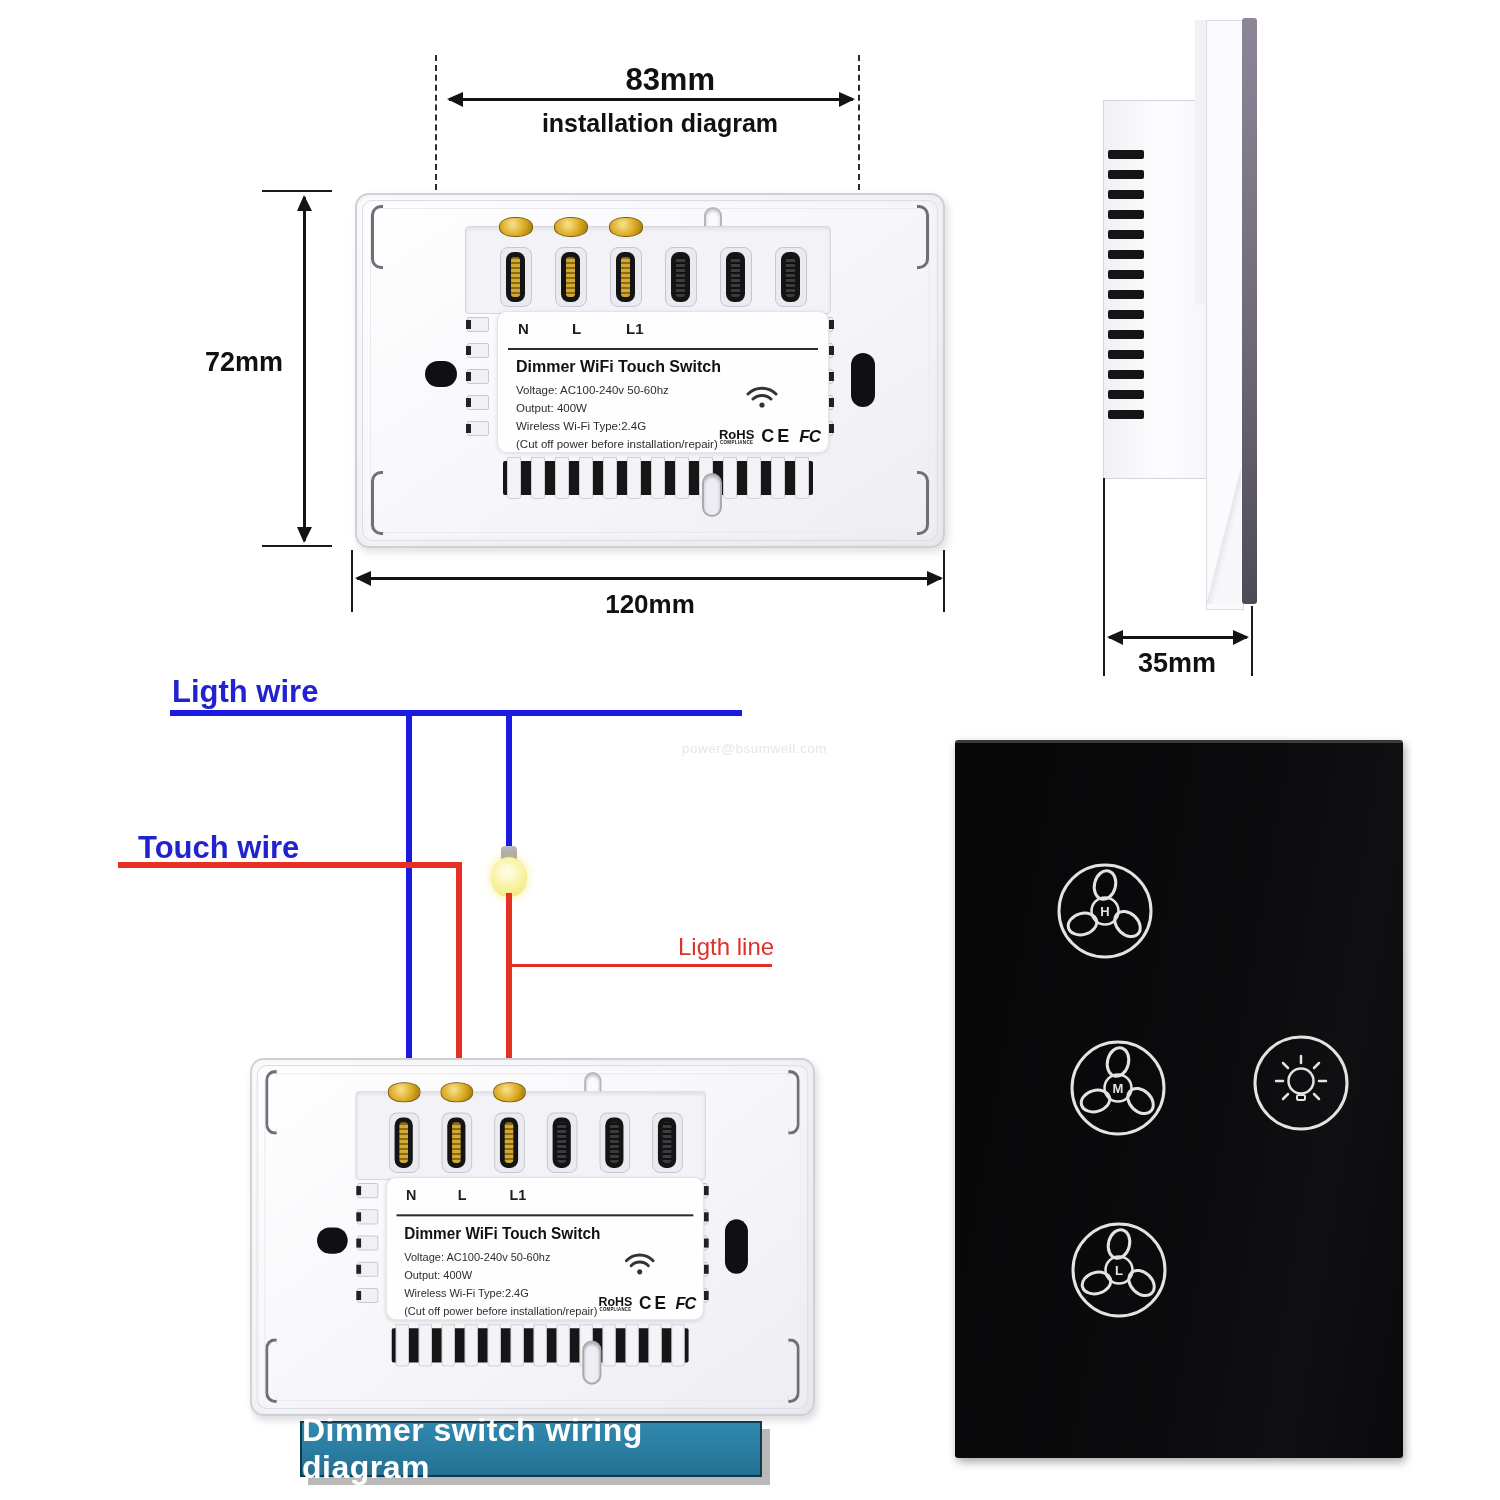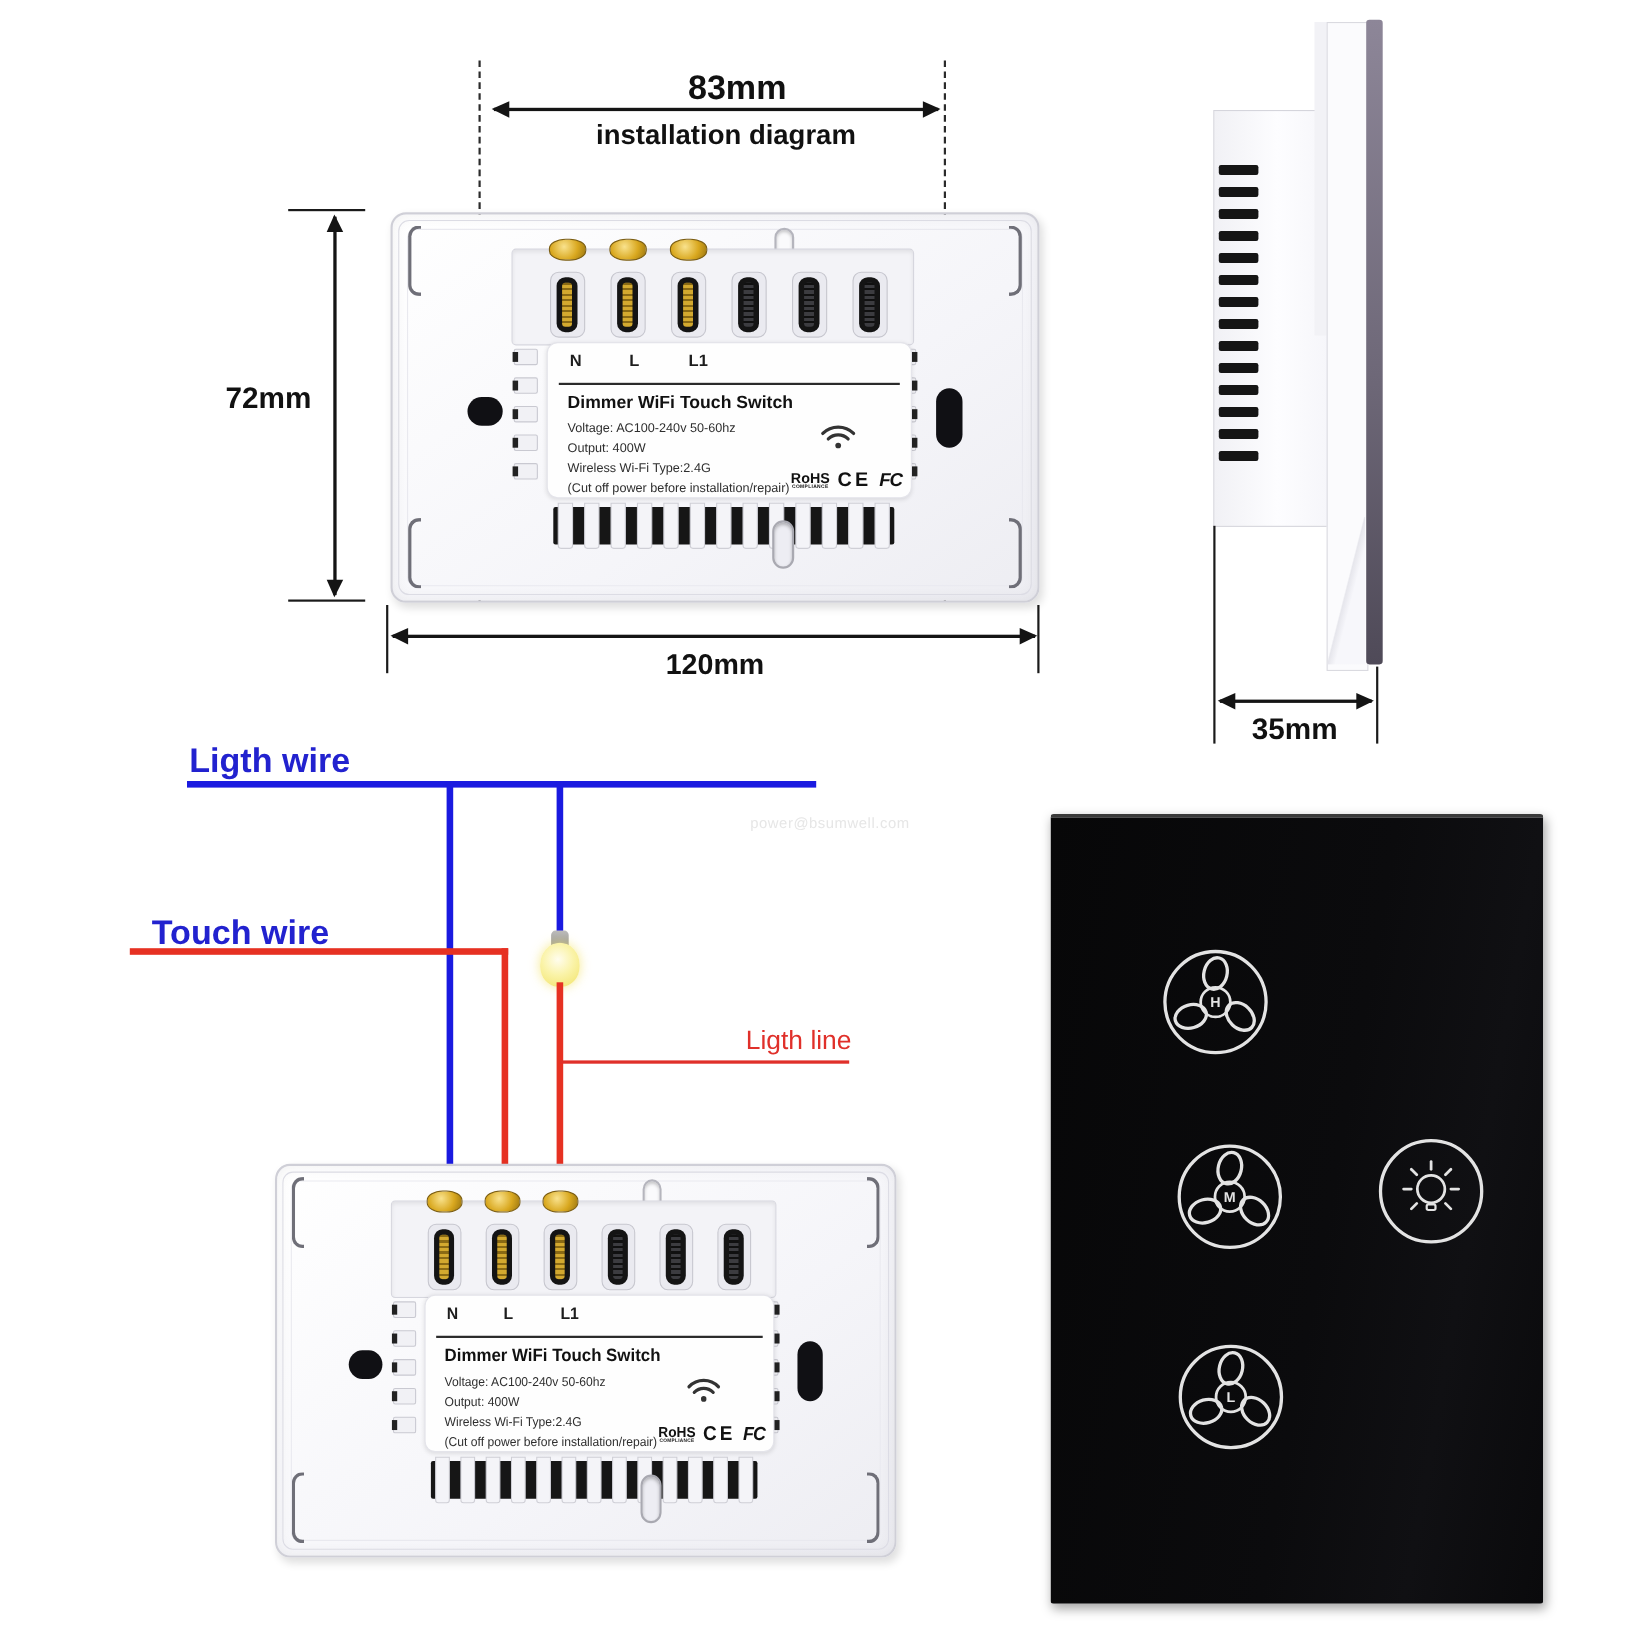--- a/index.html
+++ b/index.html
@@ -307,20 +307,23 @@
         <div style="text-align:center;">
           <div class="rohs-main">RoHS</div>
           <div class="rohs-sub">COMPLIANCE</div>
         </div>
         <span class="ce-mark">CE</span>
         <span class="fcc-mark">FC</span>
       </div>
     </div>
   </div>
 
+  <div class="caption-bar">
+    <span>Dimmer switch wiring diagram</span>
+  </div>
 
   <div class="panel">
 
     <svg class="tbtn" style="left:95px;top:113px;" width="110" height="110" viewBox="-55 -55 110 110">
       <circle r="46" class="icon-stroke" stroke-width="3"></circle>
       <g class="icon-stroke" stroke-width="3">
         <ellipse cx="0" cy="-26" rx="10.5" ry="14.5" transform="rotate(14 0 -26)"></ellipse>
         <ellipse cx="0" cy="-26" rx="10.5" ry="14.5" transform="rotate(120) rotate(14 0 -26)"></ellipse>
         <ellipse cx="0" cy="-26" rx="10.5" ry="14.5" transform="rotate(240) rotate(14 0 -26)"></ellipse>
       </g>

